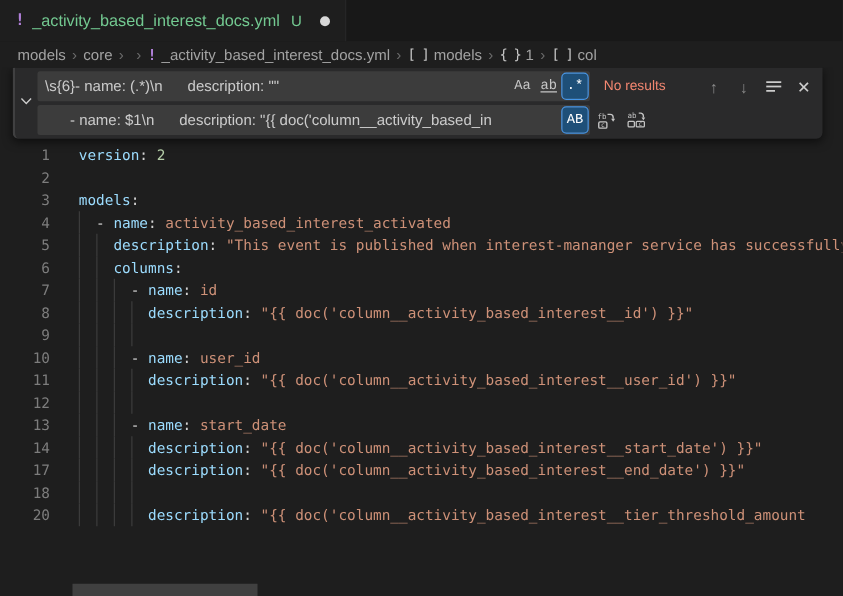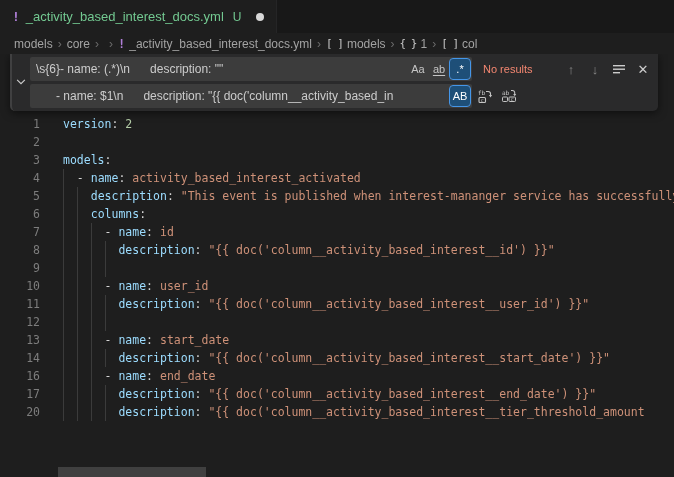--- a/index.html
+++ b/index.html
@@ -42,21 +42,21 @@
                border-left:2px solid #404041;border-radius:0 0 5px 5px;
                box-shadow:0 2px 8px rgba(0,0,0,.55);display:flex;
                padding:3px 4px 3px 0;z-index:5;box-sizing:border-box;}
   .fw-toggle{width:18px;display:flex;align-items:center;justify-content:center;color:#cccccc;cursor:pointer;}
   .fw-rows{flex:1;display:flex;flex-direction:column;gap:3px;min-width:0;}
   .fw-row{display:flex;align-items:center;height:24px;}
   .fw-input{background:#3c3c3c;border-radius:2px;height:24px;display:flex;align-items:center;
             padding:0 2px 0 6px;width:442px;box-sizing:border-box;color:#cccccc;font-size:12px;flex:none;cursor:text;}
   .fw-input .txt{flex:1;overflow:hidden;white-space:pre;}
   .opt{width:20px;height:20px;border-radius:3px;display:flex;align-items:center;justify-content:center;
-       color:#c5c5c5;font-size:11px;margin-left:1px;flex:none;cursor:pointer;font-family:Liberation Sans, sans-serif;}
+       color:#c5c5c5;font-size:11px;margin-left:1px;flex:none;cursor:pointer;font-family:Liberation Mono, monospace;}
   .opt.uw{text-decoration:underline;text-underline-offset:2px;}
   .opt.active{background:var(--accent-bg);outline:1px solid var(--accent-border);color:#ffffff;}
   .fw-status{color:var(--error);font-size:11px;margin-left:11px;white-space:nowrap;}
   .fw-spacer{flex:1;}
   .fw-btn{width:22px;height:22px;display:flex;align-items:center;justify-content:center;
           color:#cccccc;margin-left:2px;cursor:pointer;font-size:13px;flex:none;}
   .fw-btn.dim{color:#8a8a8a;}
   .fw-btn svg{display:block;}
 </style>
 </head>
@@ -222,28 +222,28 @@
         </div>
         <div class="line">
           <span class="ln">13</span>
           <span class="lc"><span class="guide" style="left: 0ch;"></span><span class="guide" style="left: 2ch;"></span><span class="guide" style="left: 4ch;"></span><span class="tok-p">      - </span><span class="tok-k">name</span><span class="tok-p">: </span><span class="tok-s">start_date</span></span>
         </div>
         <div class="line">
           <span class="ln">14</span>
           <span class="lc"><span class="guide" style="left: 0ch;"></span><span class="guide" style="left: 2ch;"></span><span class="guide" style="left: 4ch;"></span><span class="guide" style="left: 6ch;"></span><span class="tok-p">        </span><span class="tok-k">description</span><span class="tok-p">: </span><span class="tok-s">"{{ doc('column__activity_based_interest__start_date') }}"</span></span>
         </div>
         <div class="line">
-          <span class="ln">16</span>
-          <span class="lc"><span class="guide" style="left: 0ch;"></span><span class="guide" style="left: 2ch;"></span><span class="guide" style="left: 4ch;"></span><span class="tok-p">      - </span><span class="tok-k">name</span><span class="tok-p">: </span><span class="tok-s">end_date</span></span>
-        </div>
-        <div class="line">
           <span class="ln">17</span>
           <span class="lc"><span class="guide" style="left: 0ch;"></span><span class="guide" style="left: 2ch;"></span><span class="guide" style="left: 4ch;"></span><span class="guide" style="left: 6ch;"></span><span class="tok-p">        </span><span class="tok-k">description</span><span class="tok-p">: </span><span class="tok-s">"{{ doc('column__activity_based_interest__end_date') }}"</span></span>
         </div>
         <div class="line">
+          <span class="ln">18</span>
+          <span class="lc"><span class="guide" style="left: 0ch;"></span><span class="guide" style="left: 2ch;"></span><span class="guide" style="left: 4ch;"></span><span class="guide" style="left: 6ch;"></span></span>
+        </div>
+        <div class="line">
           <span class="ln">20</span>
           <span class="lc"><span class="guide" style="left: 0ch;"></span><span class="guide" style="left: 2ch;"></span><span class="guide" style="left: 4ch;"></span><span class="guide" style="left: 6ch;"></span><span class="tok-p">        </span><span class="tok-k">description</span><span class="tok-p">: </span><span class="tok-s">"{{ doc('column__activity_based_interest__tier_threshold_amount</span></span>
         </div>
       </div>
 
     <div class="hscroll"></div>
   </div>
 
 </div>
 

